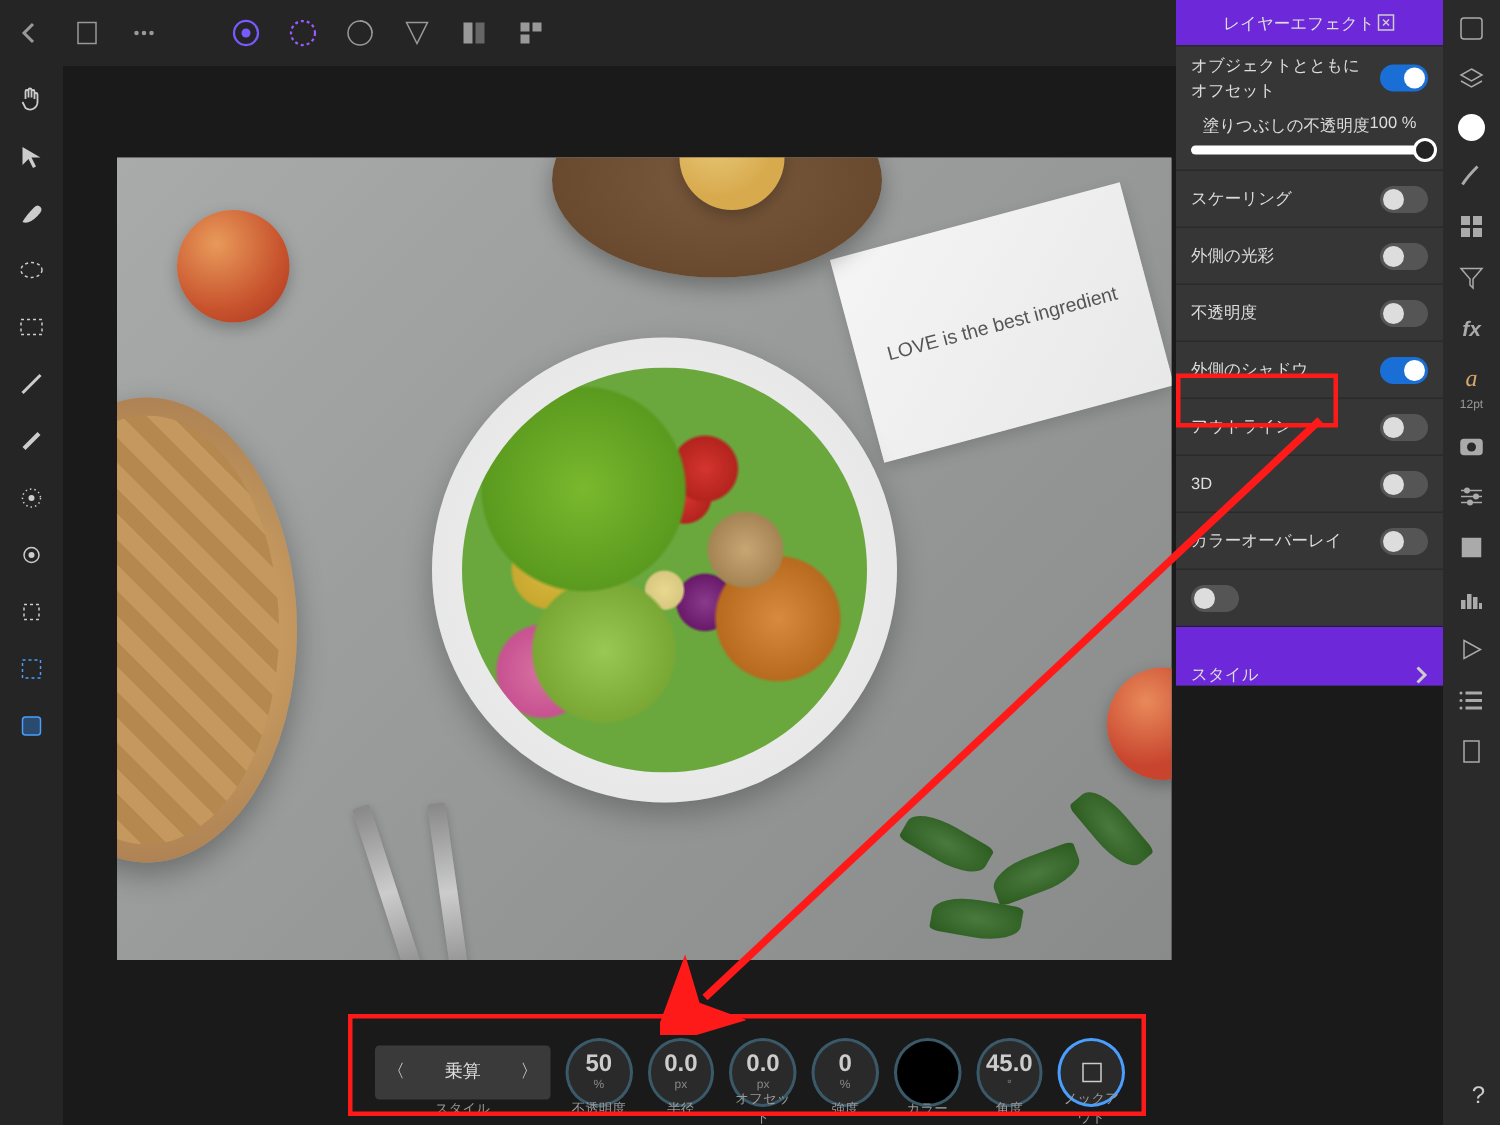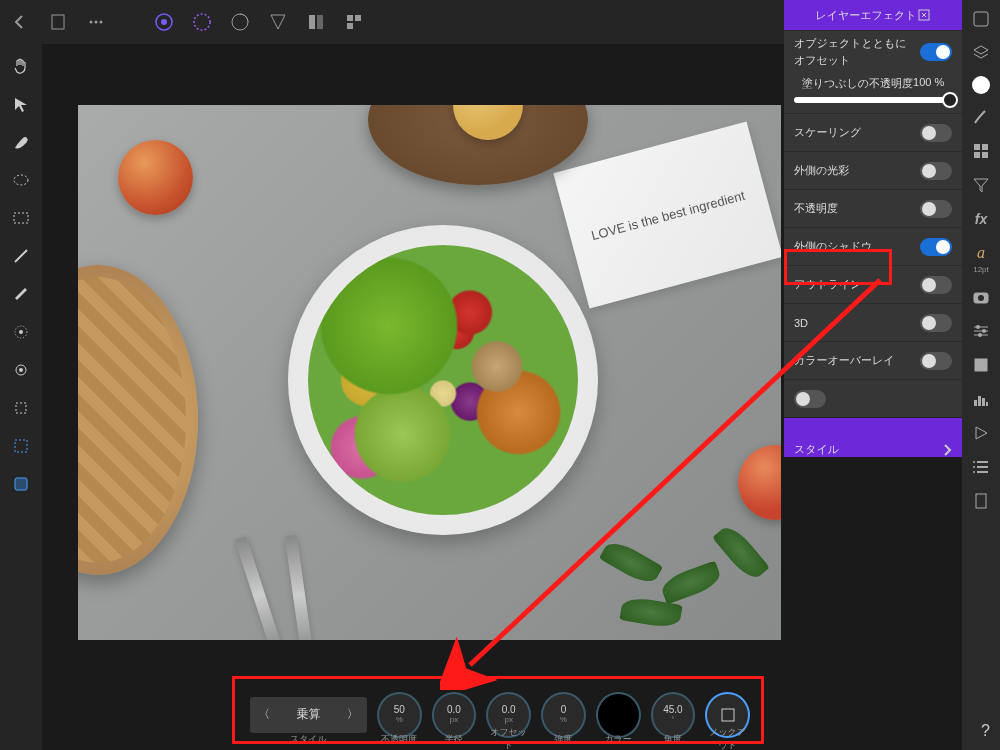--- a/index.html
+++ b/index.html
@@ -60,21 +60,21 @@
 .fork { position: absolute; width: 12px; height: 120px; background: linear-gradient(#888, #ccc, #888); border-radius: 2px; box-shadow: 0 2px 6px rgba(0,0,0,0.2); }
 .fork1 { left: 175px; top: 430px; transform: rotate(-18deg); }
 .fork2 { left: 215px; top: 430px; transform: rotate(-8deg); }
 .leaves { position: absolute; right: -30px; bottom: -20px; width: 250px; height: 150px; }
 .leaf { position: absolute; width: 60px; height: 25px; background: radial-gradient(ellipse, #4a7a3e, #2a5a1e); border-radius: 50% 10% 50% 10%; }
 
 
 .bottom-toolbar { position: absolute; left: 240px; bottom: 3px; width: 520px; height: 65px; display: flex; align-items: center; gap: 10px; padding: 0 10px; }
 .bt-blend { width: 120px; height: 36px; background: #3a3a3a; display: flex; align-items: center; justify-content: space-between; padding: 0 8px; color: #ddd; font-size: 12px; border-radius: 3px; cursor: pointer; }
 .bt-dial { width: 46px; height: 46px; border-radius: 50%; background: #2a2a2a; border: 2px solid #3a5a6a; display: flex; flex-direction: column; align-items: center; justify-content: center; color: #ccc; cursor: pointer; position: relative; }
-.bt-dial .val { font-size: 10px; line-height: 1; }
+.bt-dial .val { font-size: 16px; line-height: 1; font-weight: bold; }
 .bt-dial .unit { font-size: 8px; color: #888; }
 .bt-dial.color-dial { background: #000; }
 .bt-dial.knockout { border: 2px solid #4a9eff; }
 .bt-labels { position: absolute; left: 240px; bottom: -2px; width: 520px; display: flex; align-items: center; gap: 10px; padding: 0 10px; font-size: 9px; color: #999; }
 .bt-label { text-align: center; }
 .bt-label.w120 { width: 120px; }
 .bt-label.w46 { width: 46px; }
 
 .help-btn { position: absolute; right: 10px; bottom: 10px; color: #ccc; font-size: 16px; cursor: pointer; }
 

